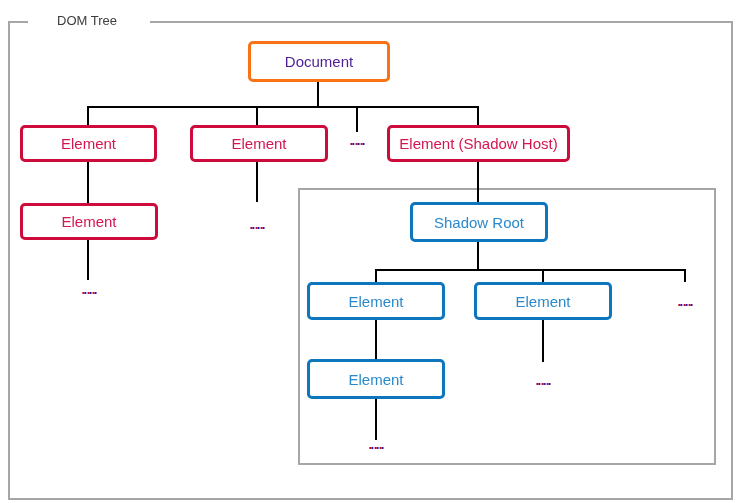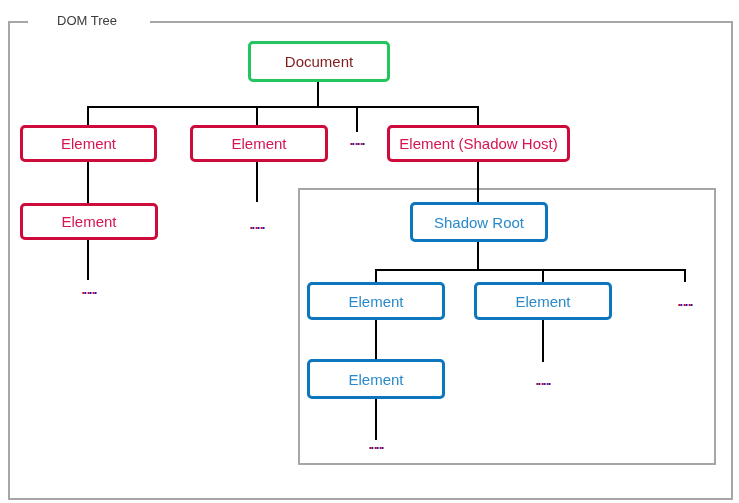--- a/index.html
+++ b/index.html
@@ -12,21 +12,21 @@
   .legend{
     position:absolute;background:#fff;color:#3c3c3c;font-size:13px;line-height:16px;
     white-space:nowrap;box-sizing:border-box;
   }
   
   .node{
     position:absolute;box-sizing:border-box;background:#fff;border-radius:5px;
     display:flex;align-items:center;justify-content:center;
     font-size:15px;white-space:nowrap;z-index:3;
   }
-  .node.orange{border:3px solid #22c55e;color:#7f1d1d;}
+  .node.orange{border:3px solid #f97316;color:#4c1d95;}
   .node.red{border:3px solid #ce0c3b;color:#d61550;}
   .node.blue{border:3px solid #0d76bd;color:#2a89cb;}
   
   .line{position:absolute;background:#000;z-index:1;}
   
   .dots{
     position:absolute;width:24px;text-align:center;z-index:2;
     font:bold 11px/10px "DejaVu Sans",sans-serif;letter-spacing:1px;
     color:#c1082e;text-shadow:2px 0 0 #2118b8;
   }

